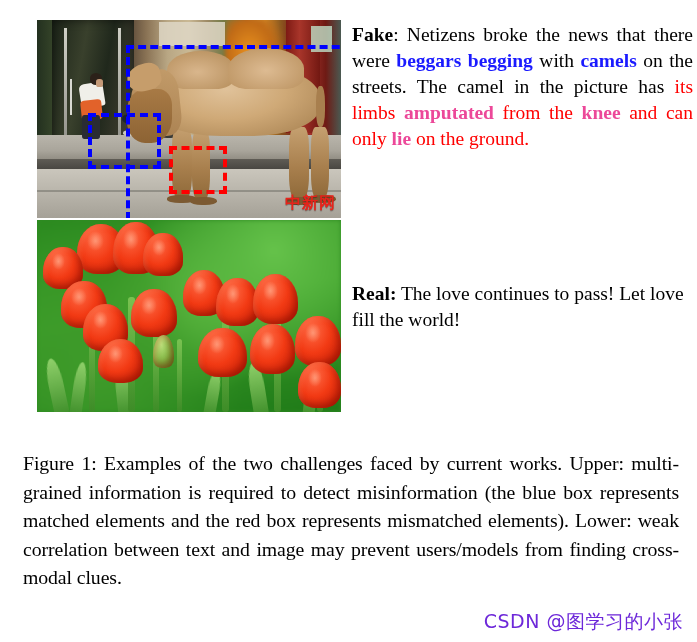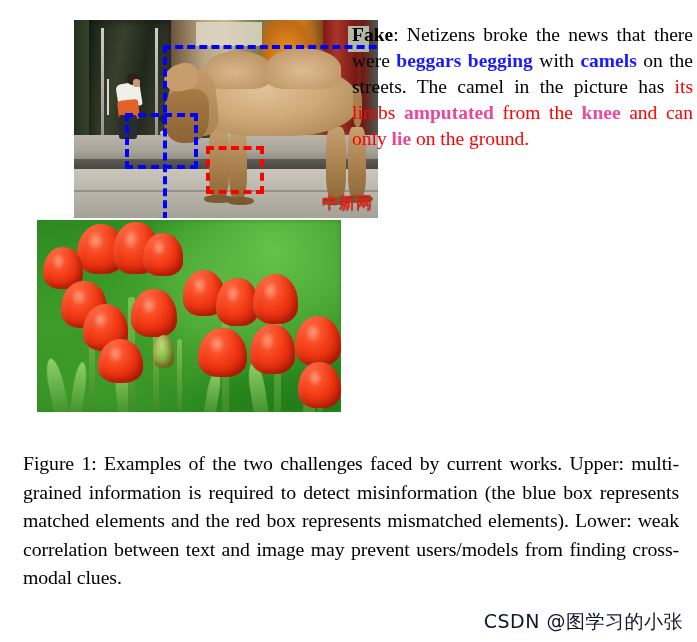--- a/index.html
+++ b/index.html
@@ -25,21 +25,20 @@
   }
 
   
   #camel-figure {
     position: absolute;
     left: 37px;
     top: 20px;
     width: 304px;
     height: 198px;
     overflow: hidden;
-    margin-left: 37px;
   }
   .photo-canvas { position: absolute; inset: 0; }
 
   
   .store-bg {
     position: absolute; left: 0; top: 0; width: 100%; height: 62%;
     background:
       linear-gradient(90deg,
         #23301f 0%, #3b4a2c 7%, #5a6b3c 13%, #2e3a26 19%,
         #70604a 24%, #584636 30%, #8a7355 36%,
@@ -328,21 +327,21 @@
     letter-spacing: -0.1px;
   }
 
   
   #csdn-watermark {
     position: absolute;
     right: 14px;
     bottom: 7px;
     font-family: "DejaVu Sans", sans-serif;
     font-size: 19px;
-    color: #0f172a;
+    color: #6d28d9;
     white-space: nowrap;
     letter-spacing: .5px;
   }
 </style>
 </head>
 <body>
 
 <div id="figure-area">
 
   <div id="camel-figure">
@@ -465,18 +464,19 @@
     <div class="tulip" style="left:85%; top:50%; width:15%; height:26%;">
         <span class="tulip-highlight"></span>
       </div>
     <div class="tulip" style="left:86%; top:74%; width:14%; height:24%;">
         <span class="tulip-highlight"></span>
       </div>
   </div>
 
   <div id="fake-caption"><span class="b">Fake</span><span>:</span><span> Netizens broke the news that there were </span><span class="blue-word">beggars begging</span><span> with </span><span class="blue-word">camels</span><span> on the streets. The camel in the picture has </span><span class="red-word">its limbs </span><span class="red-bold">amputated</span><span class="red-word"> from the </span><span class="red-bold">knee</span><span class="red-word"> and can only </span><span class="red-bold">lie</span><span class="red-word"> on the ground.</span></div>
 
+  <div id="real-caption"><span class="b">Real:</span><span> The love continues to pass! Let love fill the world!</span></div>
 
 </div>
 
 <div id="figure-caption">Figure 1: Examples of the two challenges faced by current works. Upper: multi-grained information is required to detect misinformation (the blue box represents matched elements and the red box represents mismatched elements). Lower: weak correlation between text and image may prevent users/models from finding cross-modal clues.</div>
 
 <div id="csdn-watermark">CSDN @图学习的小张</div>
 
 </body></html>

